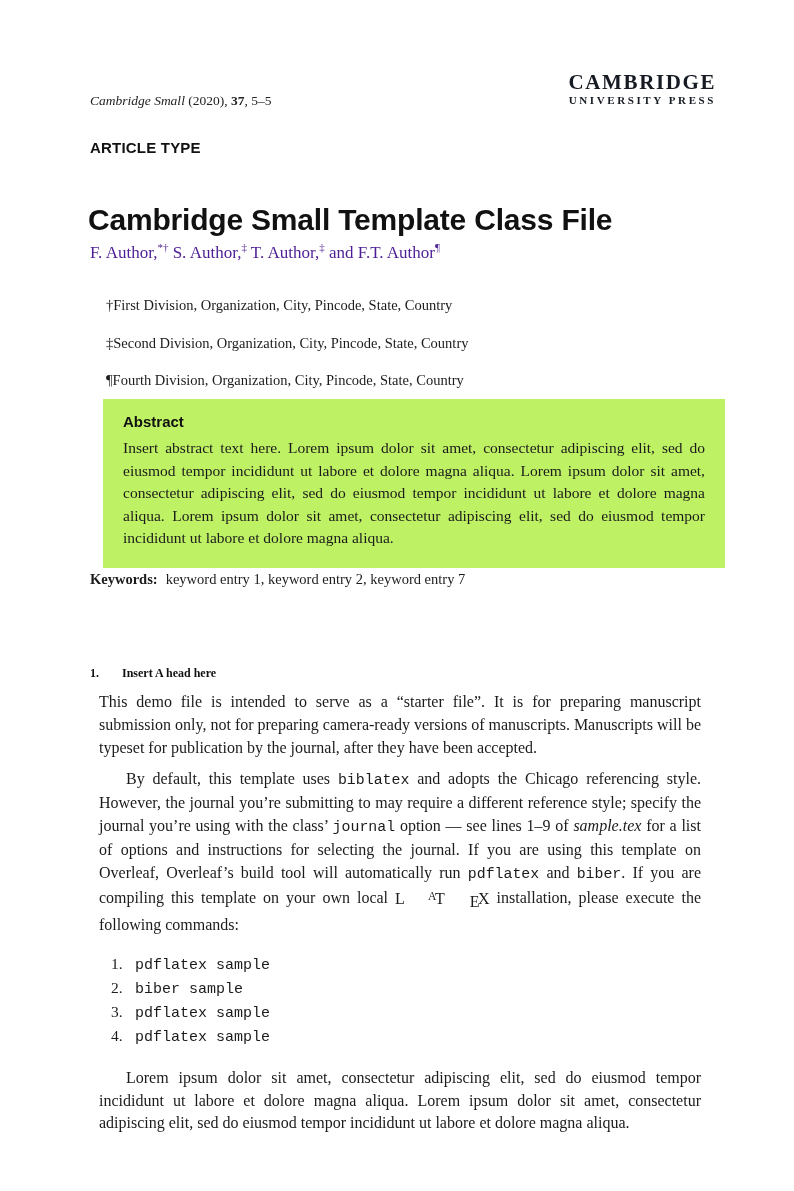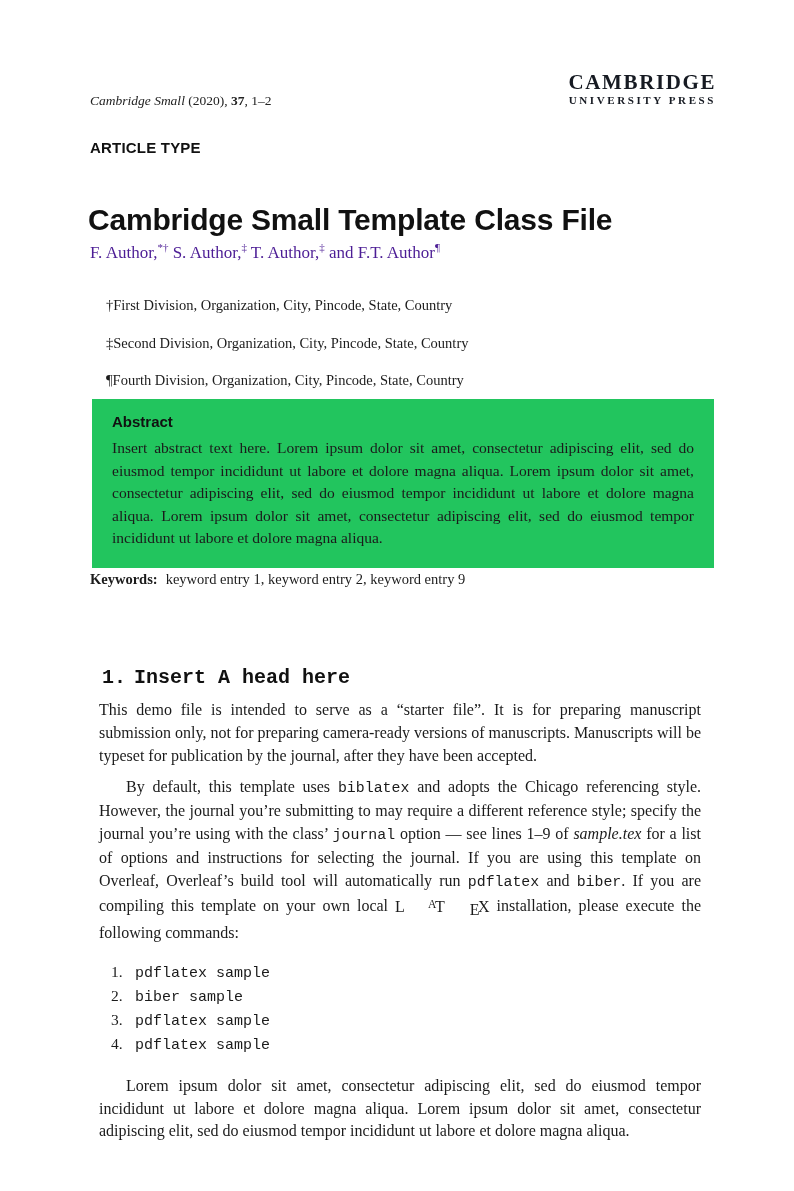--- a/index.html
+++ b/index.html
@@ -52,23 +52,23 @@
   }
   .authors sup { font-size: 11px; }
 
   .affiliations {
     position: absolute; left: 90px; top: 279px; width: 620px;
     font-size: 14.5px; line-height: 21.5px; color: #1b1b1b;
   }
   .affiliations div { margin: 16px; }
 
   .abstract-box {
-    position: absolute; left: 92px; top: 399px; width: 622px;
+    position: absolute; left: 103px; top: 399px; width: 622px;
     box-sizing: border-box;
-    background: #22c55e;
+    background: #bef264;
     padding: 14px 20px 18px 20px;
   }
   .abstract-heading {
     font-family: "Liberation Sans", sans-serif;
     font-weight: 700; font-size: 15px; color: #111;
     margin: 0 0 7px 0;
   }
   .abstract-body {
     font-size: 15.5px; line-height: 22.6px; text-align: justify;
     margin: 0; color: #1b1b1b;
@@ -77,23 +77,23 @@
   .keywords {
     position: absolute; left: 90px; top: 571px; width: 620px;
     font-size: 14.5px; color: #1b1b1b;
   }
   .keywords .kw-label { font-weight: 700; margin-right: 8px; }
 
   .main-col {
     position: absolute; left: 90px; top: 666px; width: 620px;
   }
   .section-heading {
-    font-family: Liberation Mono, monospace;
-    font-weight: 700; font-size: 20px; color: #111;
-    margin: 0 0 10px 12px;
+    font-family: Liberation Serif, serif;
+    font-weight: 700; font-size: 12px; color: #111;
+    margin: 0 0 10px 0;
   }
   .section-heading .sec-num { display: inline-block; min-width: 32px; }
 
   .body-par {
     font-size: 16px; line-height: 22.8px; text-align: justify;
     margin: 9px; color: #1b1b1b;
   }
   .body-par.indent { text-indent: 27px; }
 
   .seg-mono, .cmd-text {
@@ -126,21 +126,21 @@
   }
   .command-row .cmd-num { display: inline-block; min-width: 24px; }
   .cmd-text { font-size: 15px; }
 </style>
 </head>
 <body>
 
 <div class="page">
 
   <div class="journal-line">
-    <span class="jtitle">Cambridge Small</span><span> (2020), </span><span class="jvol">37</span><span>, 1–2</span>
+    <span class="jtitle">Cambridge Small</span><span> (2020), </span><span class="jvol">37</span><span>, 5–5</span>
   </div>
 
   <div class="press-logo">
     <div class="logo-line1">CAMBRIDGE</div>
     <div class="logo-line2">UNIVERSITY PRESS</div>
   </div>
 
   <div class="article-type">ARTICLE TYPE</div>
 
   <h1 class="paper-title">Cambridge Small Template Class File</h1>
@@ -155,21 +155,21 @@
     <div>¶Fourth Division, Organization, City, Pincode, State, Country</div>
     <div>*Corresponding author. Email: first.author@address.edu</div>
   </div>
 
   <div class="abstract-box">
     <div class="abstract-heading">Abstract</div>
     <p class="abstract-body">Insert abstract text here. Lorem ipsum dolor sit amet, consectetur adipiscing elit, sed do eiusmod tempor incididunt ut labore et dolore magna aliqua. Lorem ipsum dolor sit amet, consectetur adipiscing elit, sed do eiusmod tempor incididunt ut labore et dolore magna aliqua. Lorem ipsum dolor sit amet, consectetur adipiscing elit, sed do eiusmod tempor incididunt ut labore et dolore magna aliqua.</p>
   </div>
 
   <div class="keywords">
-    <span class="kw-label">Keywords:</span><span>keyword entry 1, keyword entry 2, keyword entry 9</span>
+    <span class="kw-label">Keywords:</span><span>keyword entry 1, keyword entry 2, keyword entry 7</span>
   </div>
 
   <div class="main-col">
     <h2 class="section-heading">
       <span class="sec-num">1.</span><span>Insert A head here</span>
     </h2>
 
     <p class="body-par">This demo file is intended to serve as a “starter file”. It is for preparing manuscript submission only, not for preparing camera-ready versions of manuscripts. Manuscripts will be typeset for publication by the journal, after they have been accepted.</p>
 
     <p class="body-par indent">By default, this template uses <span class="seg-mono">biblatex</span> and adopts the Chicago referencing style. However, the journal you’re submitting to may require a different reference style; specify the journal you’re using with the class’ <span class="seg-mono">journal</span> option — see lines 1–9 of <span class="seg-italic">sample.tex</span> for a list of options and instructions for selecting the journal. If you are using this template on Overleaf, Overleaf’s build tool will automatically run <span class="seg-mono">pdflatex</span> and <span class="seg-mono">biber</span>. If you are compiling this template on your own local <span class="latex-logo">L<span class="latex-a">A</span>T<span class="latex-e">E</span>X</span> installation, please execute the following commands:</p>

